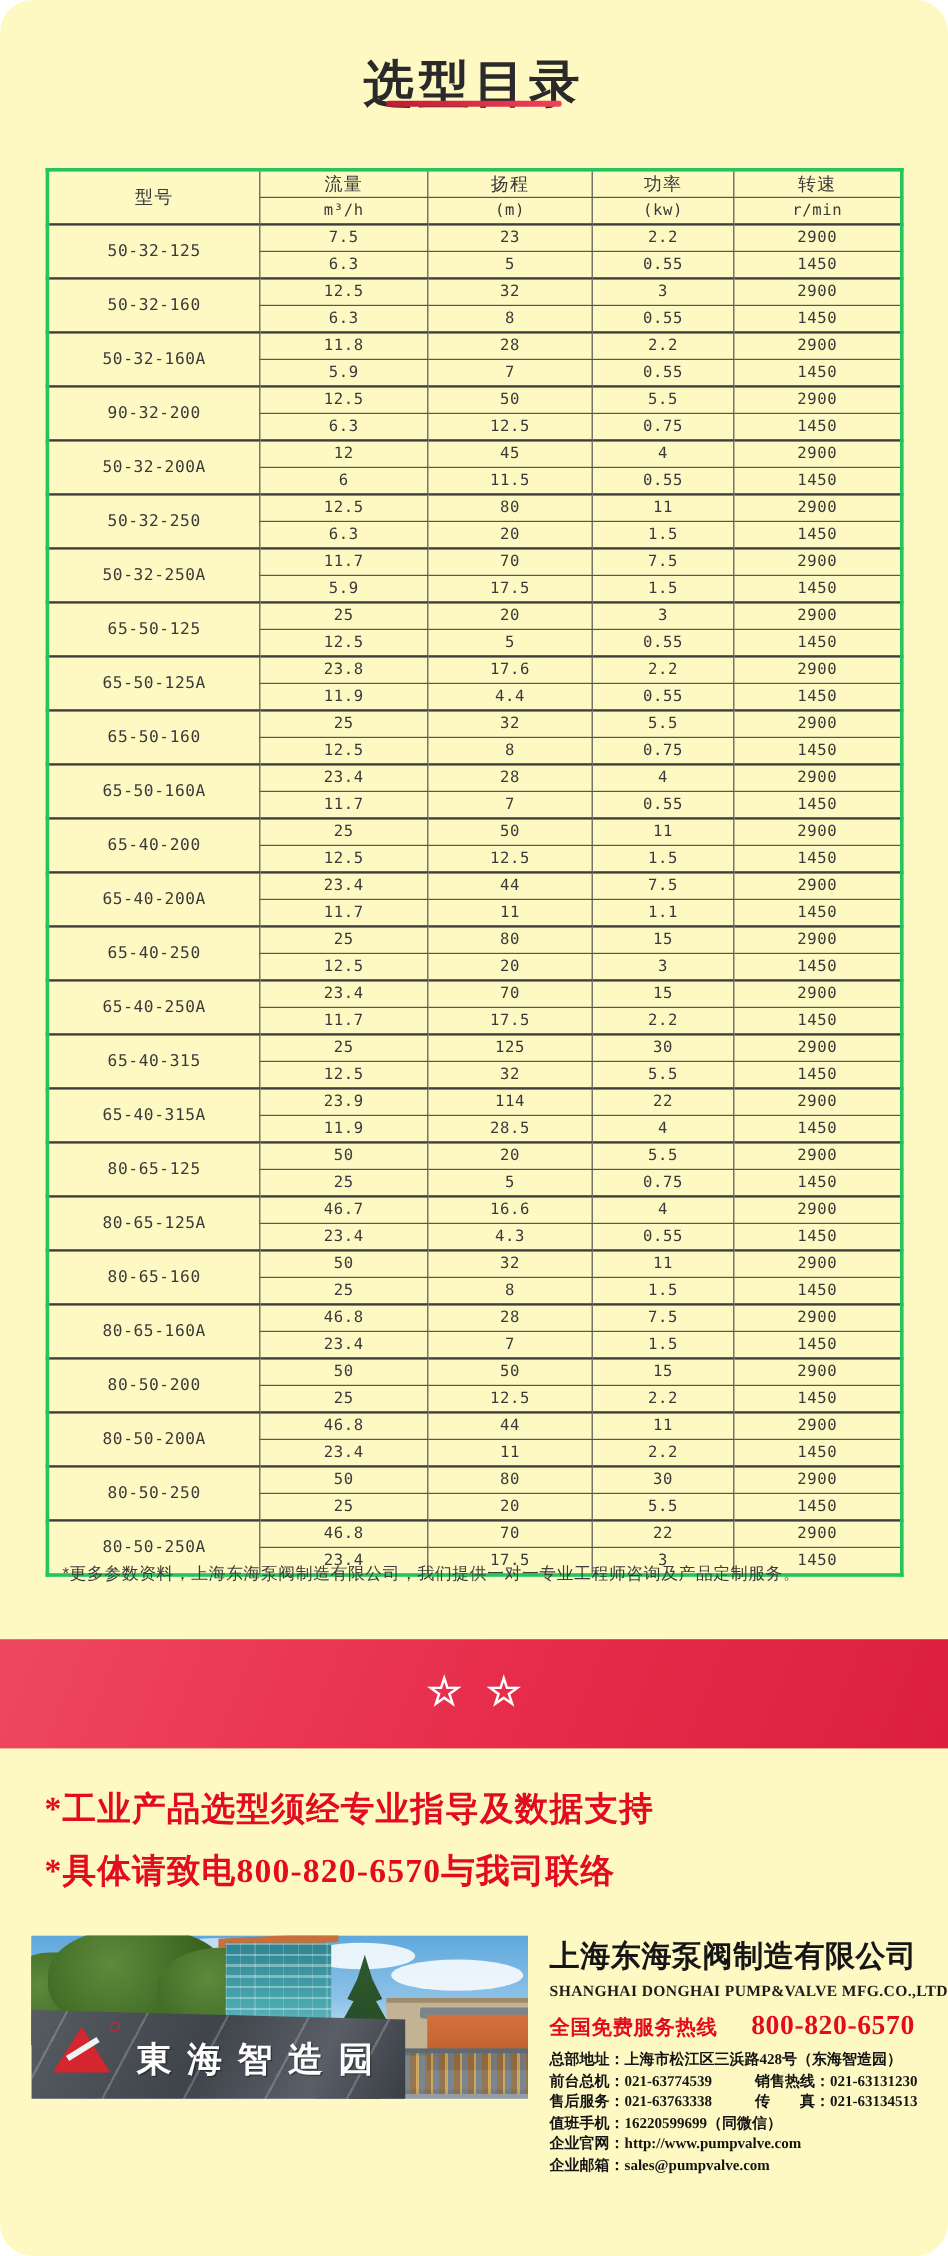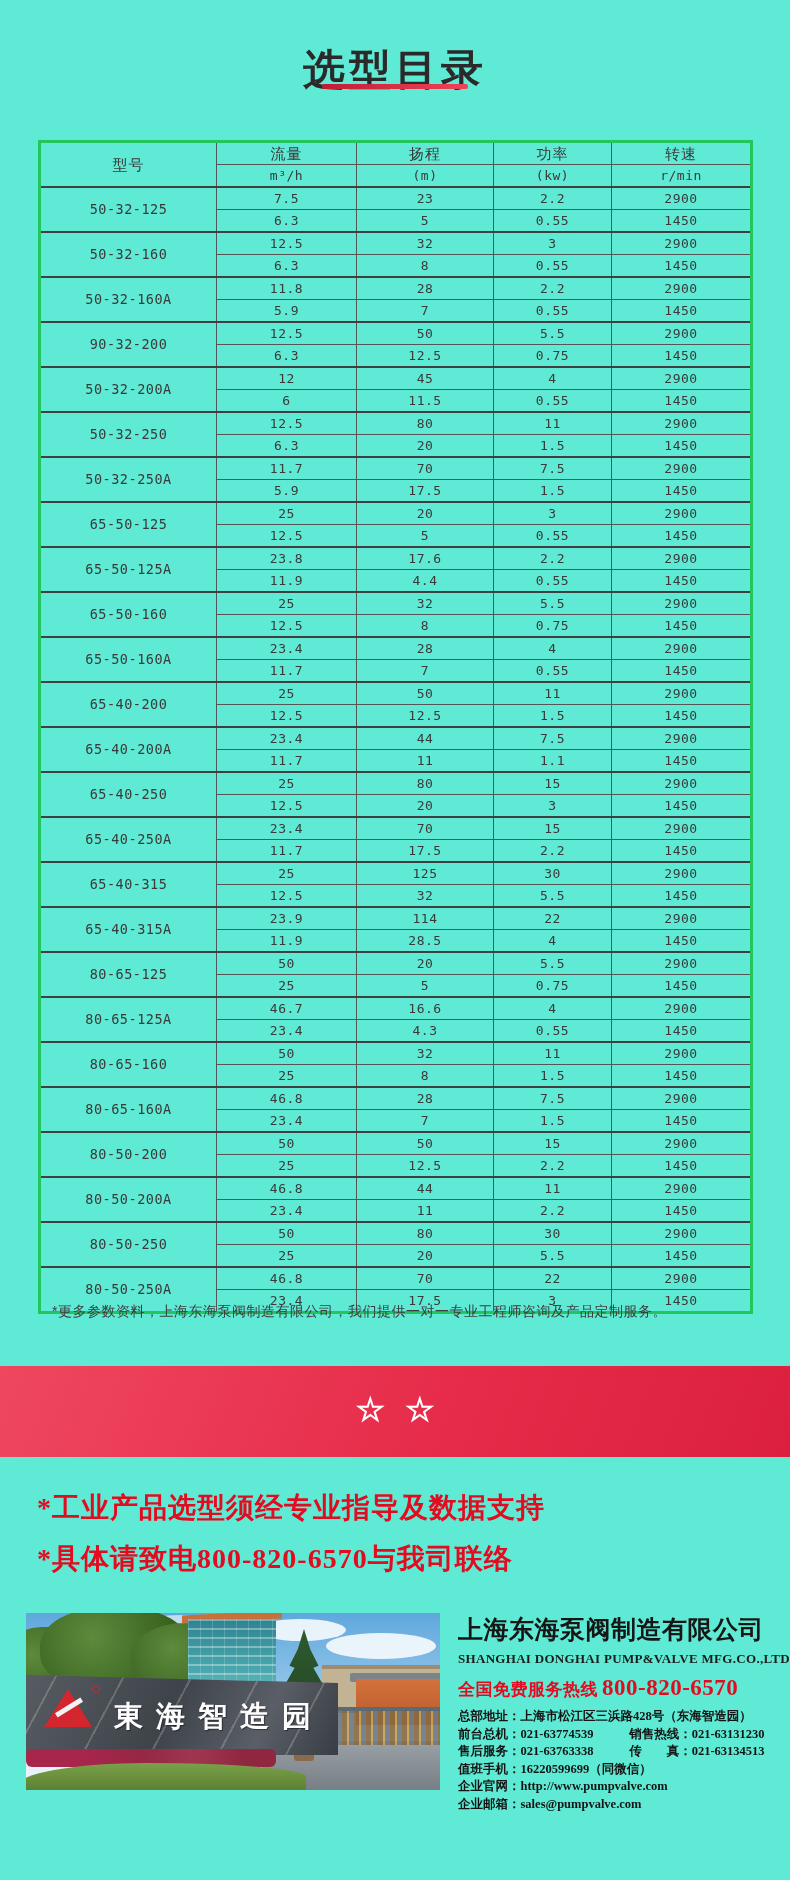--- a/index.html
+++ b/index.html
@@ -1,17 +1,17 @@
 <!DOCTYPE html>
 <html><head>
 <meta charset="utf-8">
 <style>
   html,body { margin:0; padding:0; background:#ffffff; }
-  .page { position:relative; width:790px; height:1880px; background:#5eead4; overflow:hidden;
-          font-family:"Liberation Sans", sans-serif; }
+  .page { position:relative; width:790px; height:1880px; background:#fef9c3; overflow:hidden;
+          font-family:"Liberation Sans", sans-serif;border-radius:27px; }
 
   
   .page-title { position:absolute; top:14px; left:0; width:100%; text-align:center;
     font-size:42px; font-weight:900; color:#2a2a2a; letter-spacing:4px; }
   .title-underline { position:absolute; top:84px; left:322px; width:146px; height:5px;
     background:linear-gradient(90deg,#c11b35,#ef4458); border-radius:2px; }
 
   
   .catalog-table { position:absolute; top:140px; left:38px; width:712px;
     border-collapse:collapse; table-layout:fixed; border:3px solid #22c55e; }
@@ -36,21 +36,21 @@
 
   
   .promo { position:absolute; top:1489px; left:0; width:100%; text-align:left;
     color:#e30b20; font-family:Liberation Serif, serif; font-weight:900;padding-left:37px; }
   .promo p { margin:0 0 13px 0; font-size:28px; letter-spacing:1px; }
 
   
   .footer { position:absolute; top:1613px; left:26px; width:740px; display:flex; gap:18px; }
 
   
-  .photo { position:relative; width:414px; height:177px; overflow:hidden; flex:none; background:#bcd9ec; }
+  .photo { position:relative; width:414px; height:136px; overflow:hidden; flex:none; background:#bcd9ec; }
   .photo * { position:absolute; }
   .sky { inset:0; background:linear-gradient(180deg,#5fa8dd 0%,#8fc3e8 40%,#dcedf8 72%,#eef5f9 100%); }
   .cloud { background:rgba(255,255,255,0.85); border-radius:50%; }
   .c1 { left:230px; top:6px; width:90px; height:22px; }
   .c2 { left:300px; top:20px; width:110px; height:26px; }
   .c3 { left:120px; top:2px; width:70px; height:16px; opacity:.7; }
   .gray-building { left:0; top:18px; width:46px; height:70px; background:linear-gradient(180deg,#8d9298,#6f757c); }
   .tree-mass { background:radial-gradient(circle at 35% 35%, #5d8a3c, #39621f 70%); border-radius:45%; }
   .t1 { left:14px; top:-6px; width:150px; height:86px; }
   .t2 { left:105px; top:10px; width:120px; height:72px; }
@@ -97,21 +97,21 @@
   .lawn { left:-10px; top:150px; width:290px; height:34px;
     background:linear-gradient(180deg,#7aa04a,#55792e); border-radius:45% 55% 0 0/70% 40% 0 0; }
 
   
   .company { flex:1; padding-top:0px; }
   .company-name { font-size:25px; font-weight:900; color:#161616; letter-spacing:0.5px; white-space:nowrap; }
   .company-en { margin-top:5px; font-family:"Liberation Serif", serif; font-weight:700;
     font-size:13px; color:#1c1c1c; letter-spacing:0.3px; white-space:nowrap; }
   .hotline { margin-top:8px; color:#e30b20; font-family:"Liberation Serif", serif; font-weight:900; white-space:nowrap; }
   .hotline-label { font-size:17px; letter-spacing:0.5px; }
-  .hotline-number { font-size:23px; margin-left:0; letter-spacing:0.5px; }
+  .hotline-number { font-size:23px; margin-left:24px; letter-spacing:0.5px; }
   .contacts { margin-top:7px; font-family:"Liberation Serif", serif; font-weight:700;
     font-size:12.5px; color:#141414; line-height:17.5px; }
   .contact-line { white-space:nowrap; }
   .pair-first { display:inline-block; min-width:168px; }
 </style>
 </head>
 <body>
 
 <div class="page">
 

